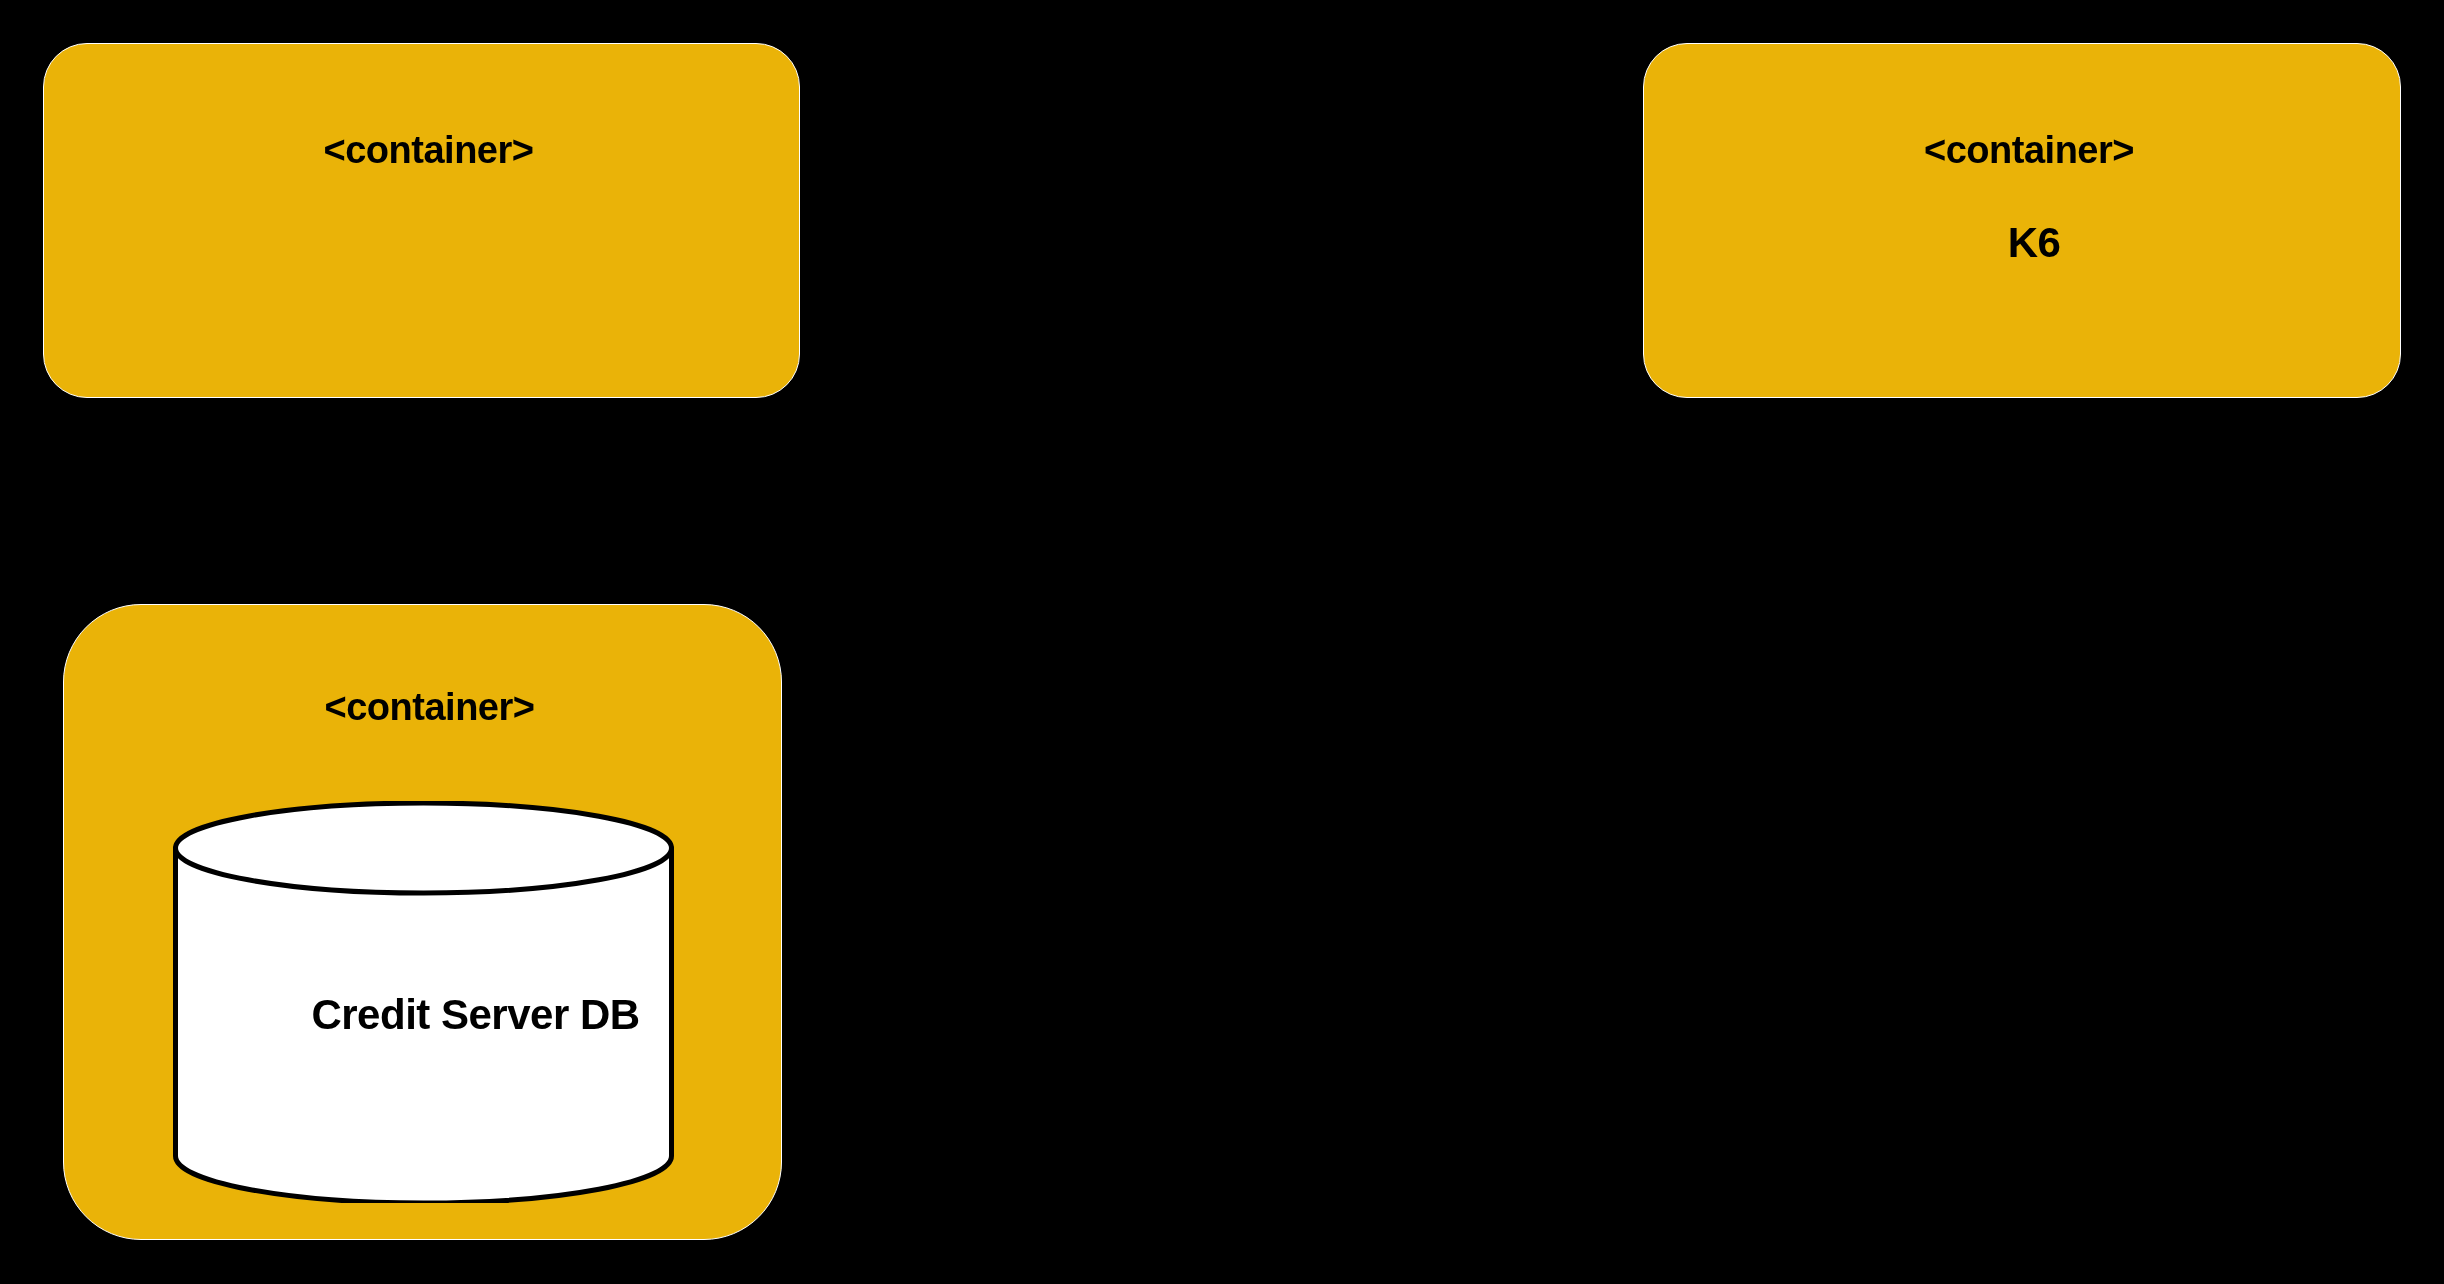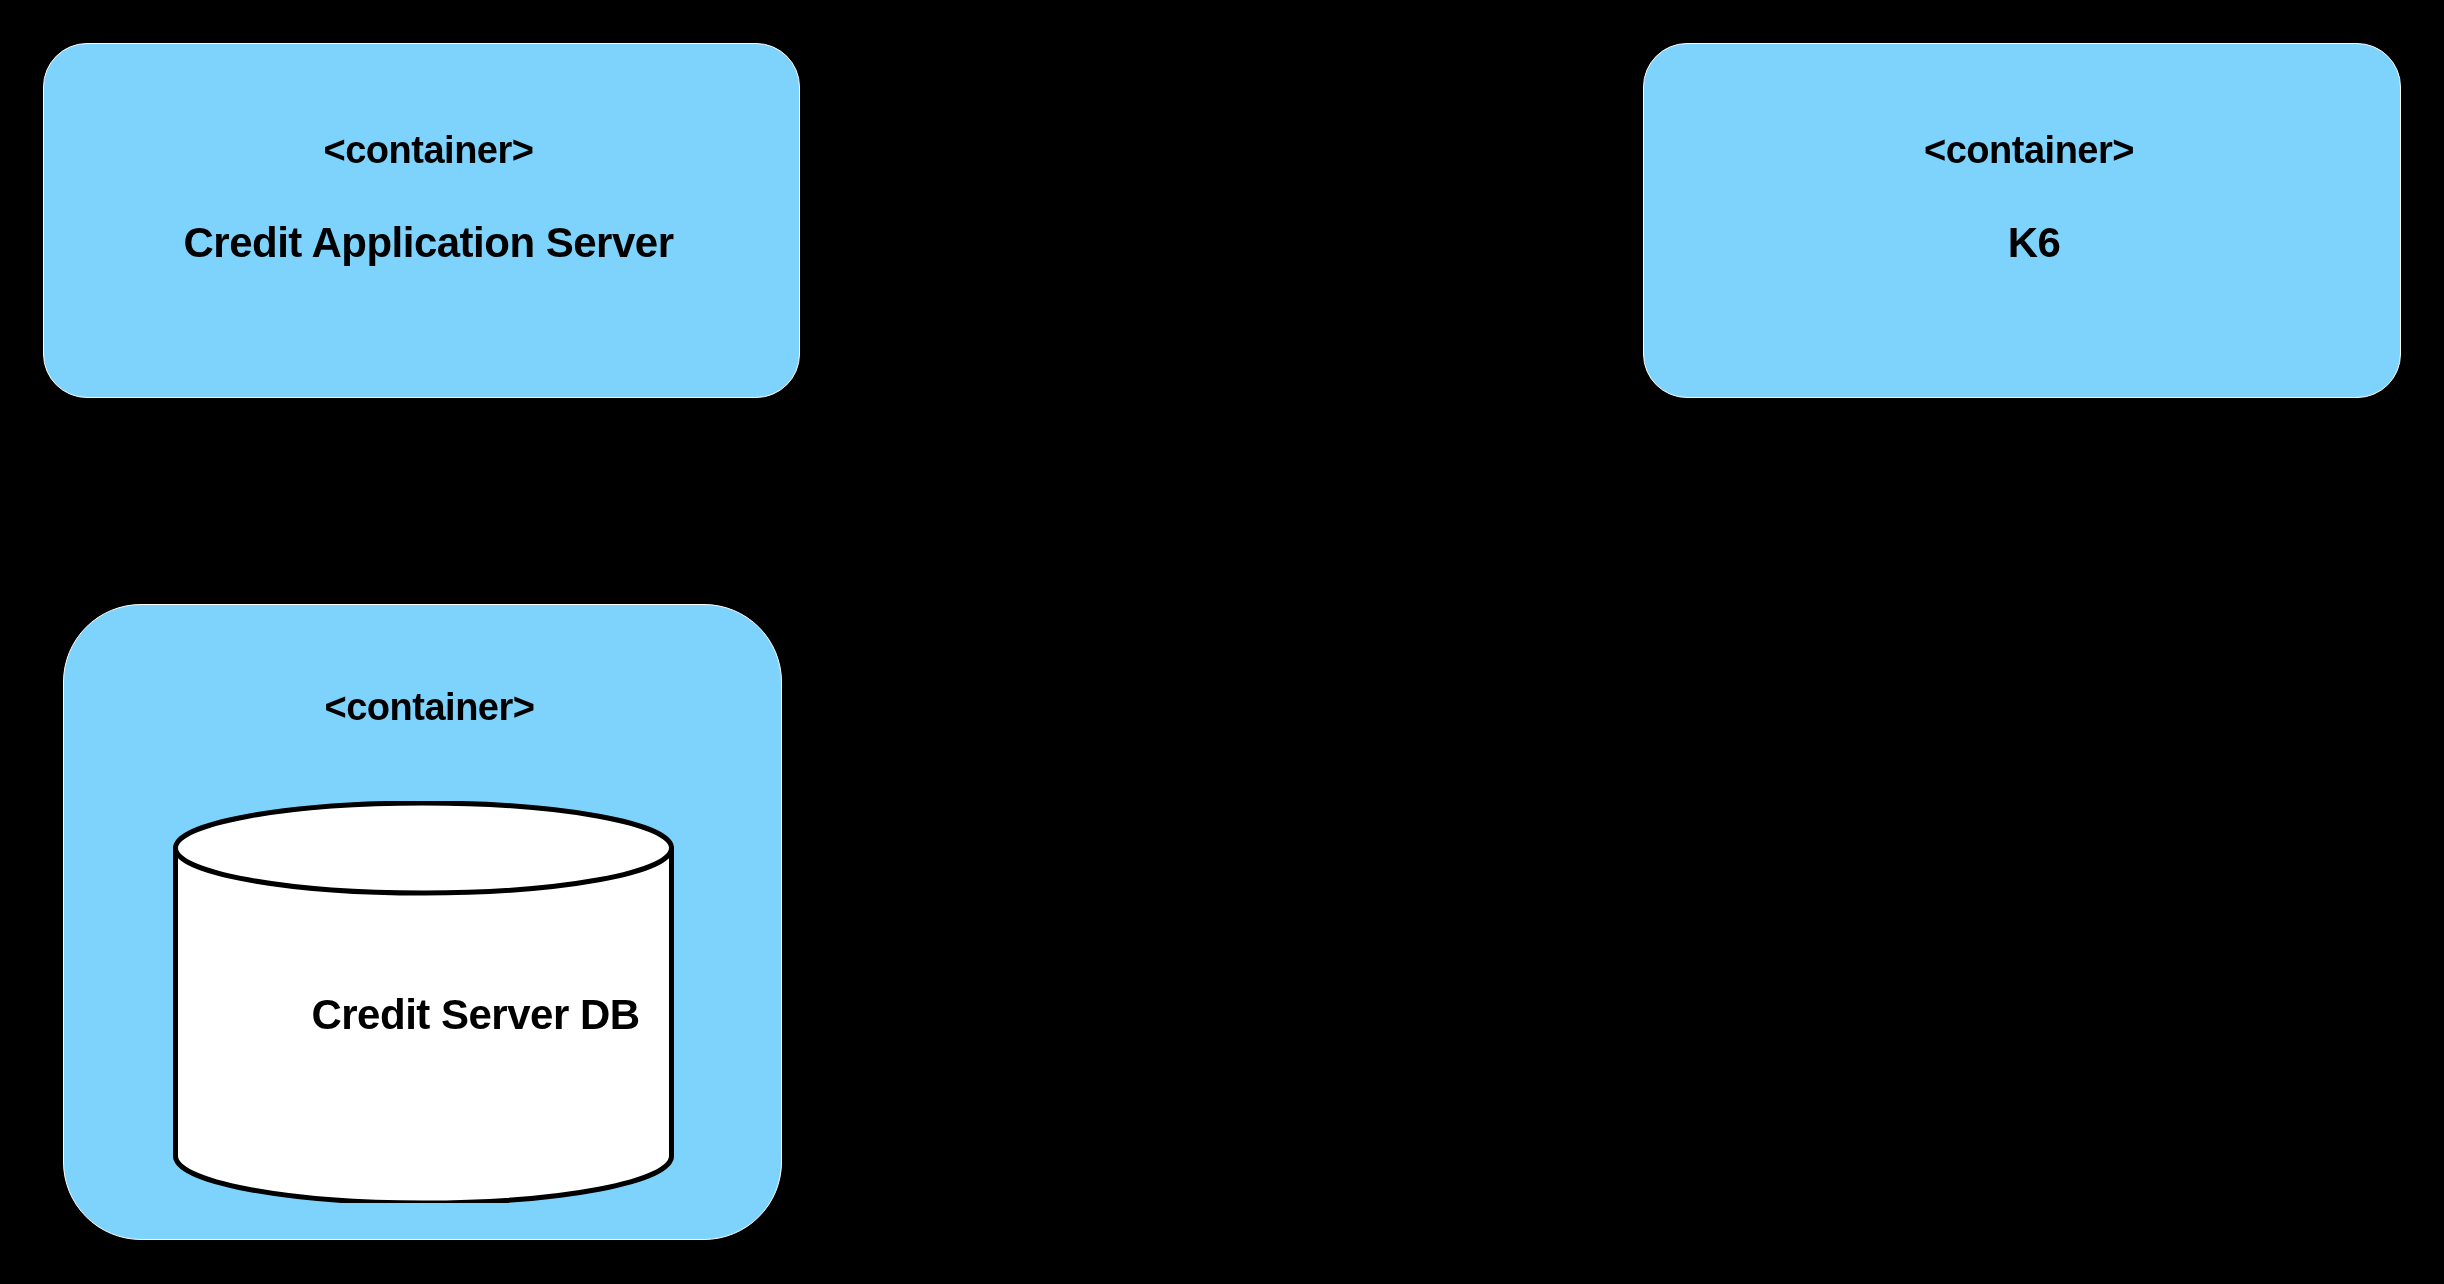--- a/index.html
+++ b/index.html
@@ -19,21 +19,21 @@
     position: relative;
     width: 2444px;
     height: 1284px;
     background: #000000;
   }
 
   
   .node {
     position: absolute;
     box-sizing: border-box;
-    background: #7dd3fc;
+    background: #eab308;
     border: 1px solid #ffffff;
     display: flex;
     flex-direction: column;
     padding-left: 14px;
   }
 
   .node-stereotype {
     color: #000000;
     font-family: "Liberation Sans", sans-serif;
     font-weight: bold;
@@ -119,21 +119,20 @@
     box-sizing: border-box;
   }
 </style>
 </head>
 <body>
 
 <div id="canvas">
 
   <div class="node" id="node-app-server">
     <div class="node-stereotype">&lt;container&gt;</div>
-    <div class="node-title">Credit Application Server</div>
   </div>
 
   <div class="node" id="node-k6">
     <div class="node-stereotype">&lt;container&gt;</div>
     <div class="node-title">K6</div>
   </div>
 
   <div class="node" id="node-db">
     <div class="node-stereotype">&lt;container&gt;</div>
 

